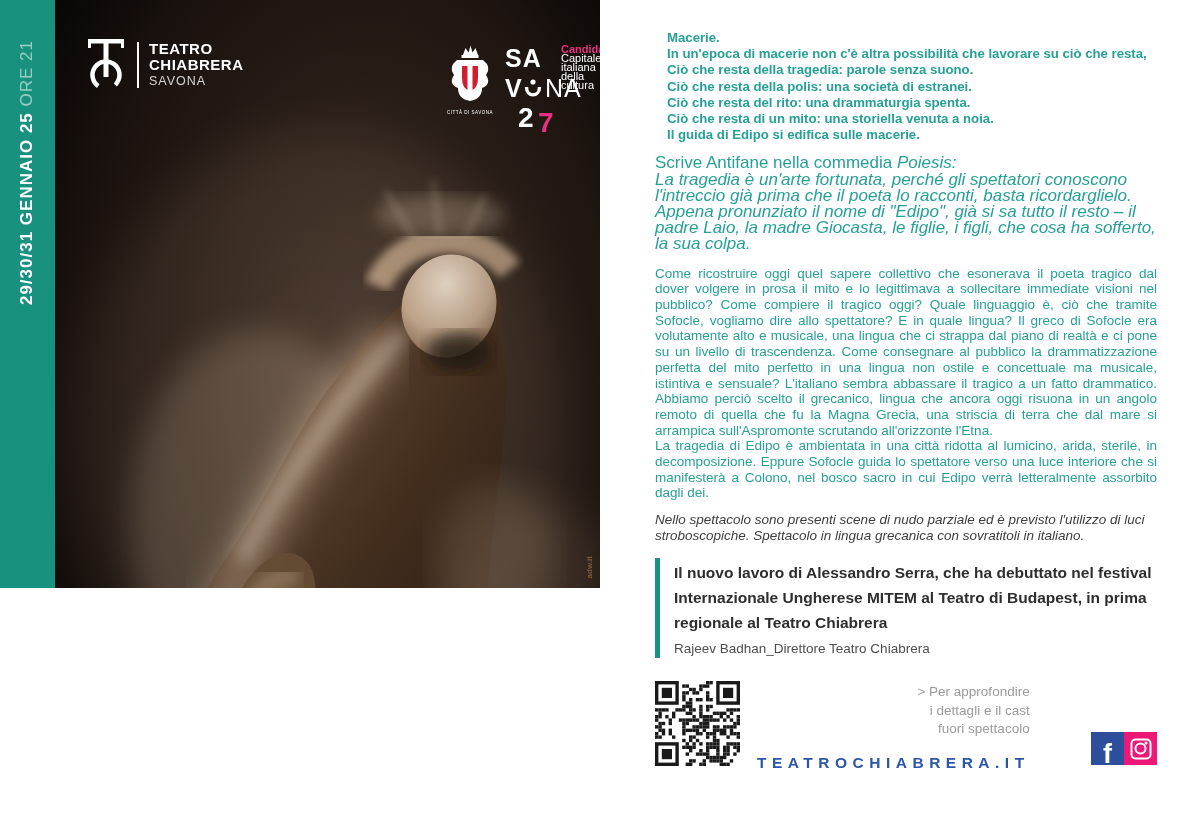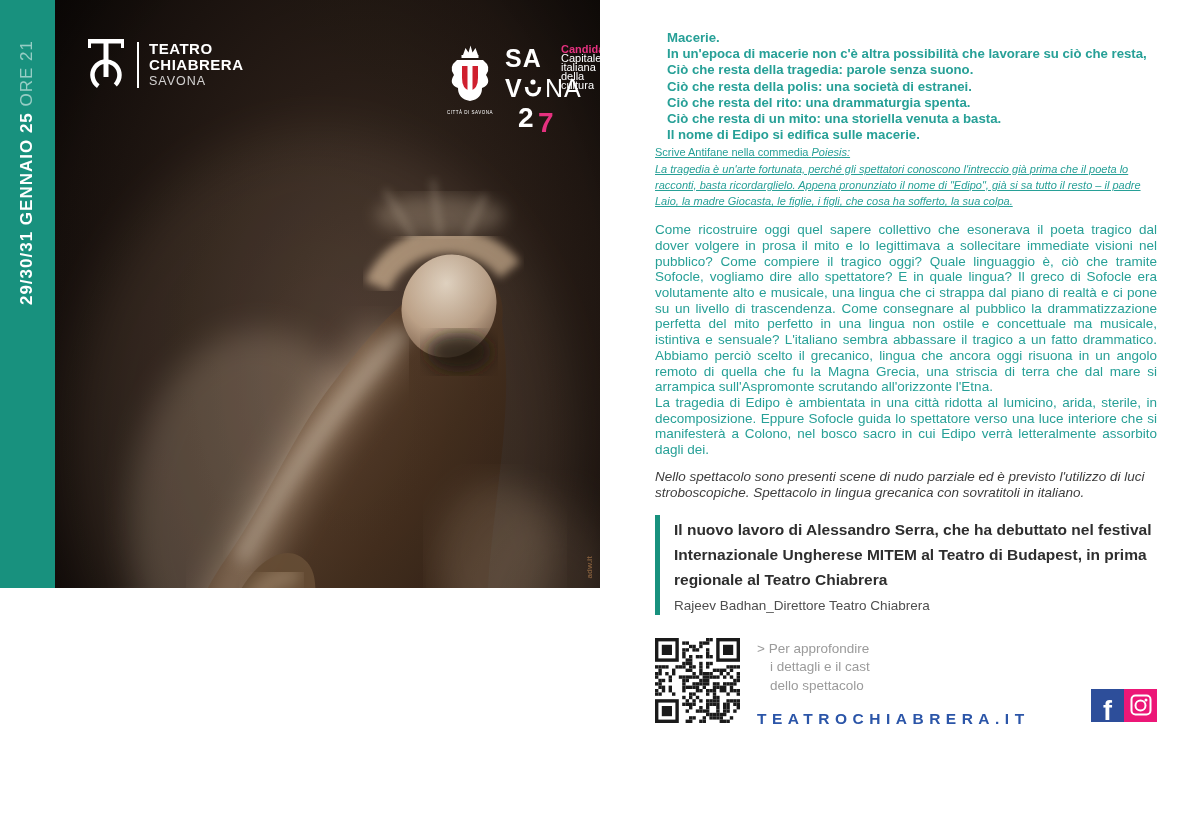--- a/index.html
+++ b/index.html
@@ -51,31 +51,31 @@
   .photo-credit{position:absolute;right:6px;top:595px;writing-mode:vertical-rl;transform:rotate(180deg);
                 color:#c9c0b8;font-size:9px;font-style:italic;letter-spacing:0.5px;z-index:6;}
   .agency{position:absolute;right:6px;bottom:10px;writing-mode:vertical-rl;transform:rotate(180deg);
           color:#7e5a3a;font-size:8px;font-weight:bold;z-index:6;}
 
   
   .content{position:relative;width:600px;height:840px;background:#fff;box-sizing:border-box;
            padding:30px 43px 0 55px;flex:0 0 600px;}
   .teal{color:#27a097;}
   .intro{font-weight:bold;font-size:13.2px;line-height:16.2px;margin-left:12px;}
-  .antifane{margin-top:1px;font-size:11px;line-height:16.2px;text-decoration:underline;}
+  .antifane{margin-top:12px;font-size:17px;line-height:16.2px;}
   .antifane .it{font-style:italic;}
   .antifane-quote{font-style:italic;}
   .paras{margin-top:13px;font-size:13.5px;line-height:15.7px;text-align:justify;}
   .note{margin-top:11px;font-size:13.5px;line-height:16px;font-style:italic;color:#3d3d3d;}
   .quote-block{margin-top:14px;border-left:5px solid #18917e;padding:2px 0 2px 14px;}
   .quote-text{font-weight:bold;font-size:15.5px;line-height:25px;color:#2e2e2e;max-width:500px;}
   .quote-attr{margin-top:6px;font-size:13.5px;color:#4e4e4e;}
   .footer{position:relative;display:flex;margin-top:23px;}
   .qr{width:85px;height:85px;margin-right:17px;flex:0 0 85px;}
-  .fcol{padding-top:2px;}
+  .fcol{padding-top:2px;text-align:right;}
   .approf{color:#9b9b9b;font-size:13.5px;line-height:18.5px;}
   .approf .ind{padding-left:13px;display:block;}
   .url{display:inline-block;margin-top:15px;color:#2b55a8;font-weight:bold;font-size:15.5px;letter-spacing:5.5px;}
   .socials{position:absolute;right:0;top:51px;display:flex;}
   .fb-box{width:33px;height:33px;background:#2d4e9a;color:#fff;position:relative;overflow:hidden;}
   .fb-f{position:absolute;bottom:-5px;left:50%;transform:translateX(-50%);font-size:27px;font-weight:bold;}
   .ig-box{width:33px;height:33px;background:#ec1777;position:relative;}
   .ig-frame{position:absolute;left:50%;top:50%;transform:translate(-50%,-50%);width:17px;height:17px;
             border:2px solid #fff;border-radius:5px;}
   .ig-lens{position:absolute;left:50%;top:50%;transform:translate(-50%,-50%);width:8px;height:8px;
@@ -228,22 +228,22 @@
   </div>
 
   <div class="content">
 
     <div class="intro teal">
       <div>Macerie.</div>
       <div>In un'epoca di macerie non c'è altra possibilità che lavorare su ciò che resta,</div>
       <div>Ciò che resta della tragedia: parole senza suono.</div>
       <div>Ciò che resta della polis: una società di estranei.</div>
       <div>Ciò che resta del rito: una drammaturgia spenta.</div>
-      <div>Ciò che resta di un mito: una storiella venuta a basta.</div>
-      <div>Il nome di Edipo si edifica sulle macerie.</div>
+      <div>Ciò che resta di un mito: una storiella venuta a noia.</div>
+      <div>Il guida di Edipo si edifica sulle macerie.</div>
     </div>
 
     <div class="antifane teal">
       <div><span>Scrive Antifane nella commedia </span><span class="it">Poiesis:</span></div>
       <div class="antifane-quote">La tragedia è un'arte fortunata, perché gli spettatori conoscono l'intreccio già prima che il poeta lo racconti, basta ricordarglielo. Appena pronunziato il nome di "Edipo", già si sa tutto il resto – il padre Laio, la madre Giocasta, le figlie, i figli, che cosa ha sofferto, la sua colpa.</div>
     </div>
 
     <div class="paras teal">
       <div>Come ricostruire oggi quel sapere collettivo che esonerava il poeta tragico dal dover volgere in prosa il mito e lo legittimava a sollecitare immediate visioni nel pubblico? Come compiere il tragico oggi? Quale linguaggio è, ciò che tramite Sofocle, vogliamo dire allo spettatore? E in quale lingua? Il greco di Sofocle era volutamente alto e musicale, una lingua che ci strappa dal piano di realtà e ci pone su un livello di trascendenza. Come consegnare al pubblico la drammatizzazione perfetta del mito perfetto in una lingua non ostile e concettuale ma musicale, istintiva e sensuale? L'italiano sembra abbassare il tragico a un fatto drammatico. Abbiamo perciò scelto il grecanico, lingua che ancora oggi risuona in un angolo remoto di quella che fu la Magna Grecia, una striscia di terra che dal mare si arrampica sull'Aspromonte scrutando all'orizzonte l'Etna.</div>
       <div>La tragedia di Edipo è ambientata in una città ridotta al lumicino, arida, sterile, in decomposizione. Eppure Sofocle guida lo spettatore verso una luce interiore che si manifesterà a Colono, nel bosco sacro in cui Edipo verrà letteralmente assorbito dagli dei.</div>
@@ -475,21 +475,21 @@
           <rect fill="#fff" x="64.6" y="3.4" width="17" height="17"></rect>
           <rect x="68" y="6.8" width="10.2" height="10.2"></rect>
           <rect x="0" y="61.199999999999996" width="23.8" height="23.8"></rect>
           <rect fill="#fff" x="3.4" y="64.6" width="17" height="17"></rect>
           <rect x="6.8" y="68" width="10.2" height="10.2"></rect>
         </svg>
       <div class="fcol">
         <div class="approf">
           <span>&gt; Per approfondire</span>
           <span class="ind">i dettagli e il cast</span>
-          <span class="ind">dello spettacolo</span>
+          <span class="ind">fuori spettacolo</span>
         </div>
         <span class="url">TEATROCHIABRERA.IT</span>
       </div>
       <div class="socials">
         <div class="fb-box">
             <span class="fb-f">f</span>
           </div>
         <div class="ig-box">
           <div class="ig-frame">
             <div class="ig-lens"></div>

